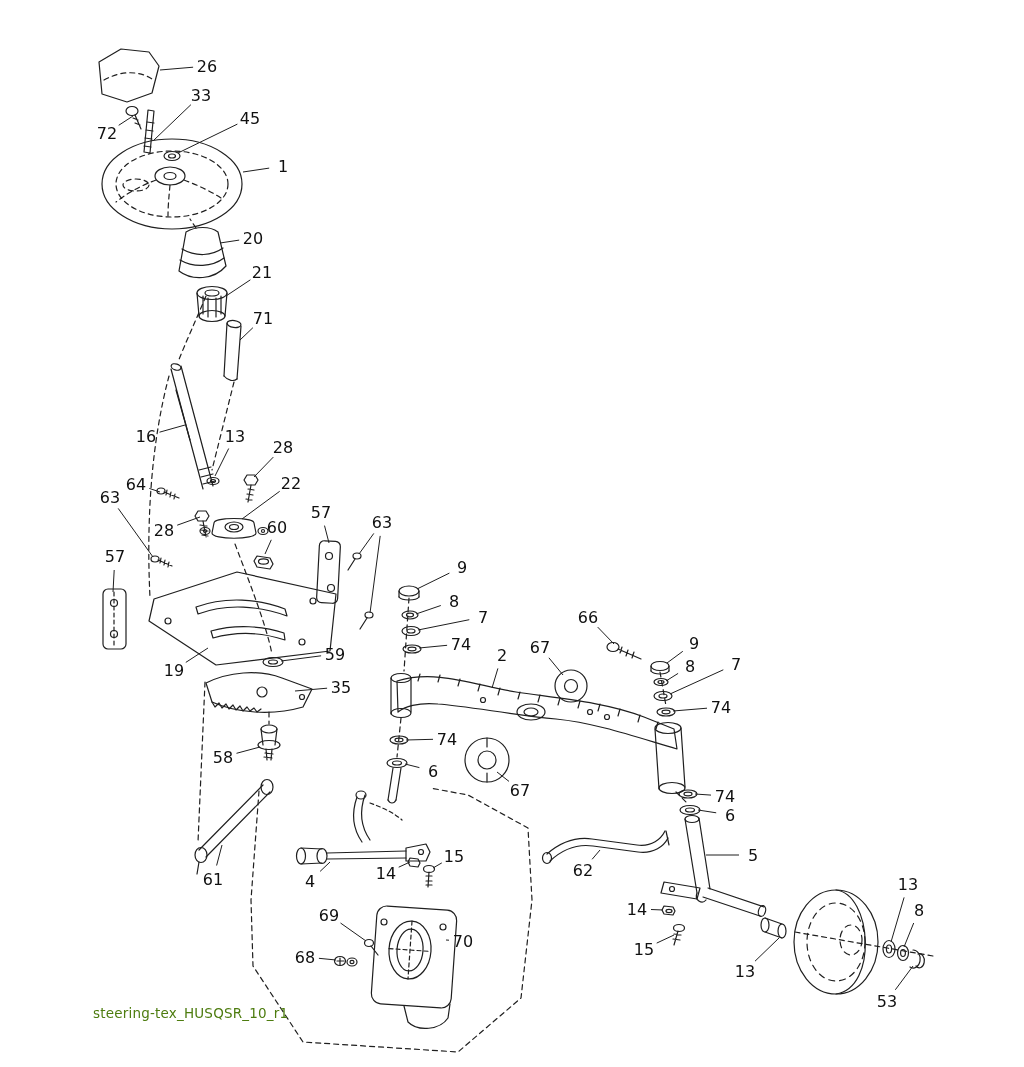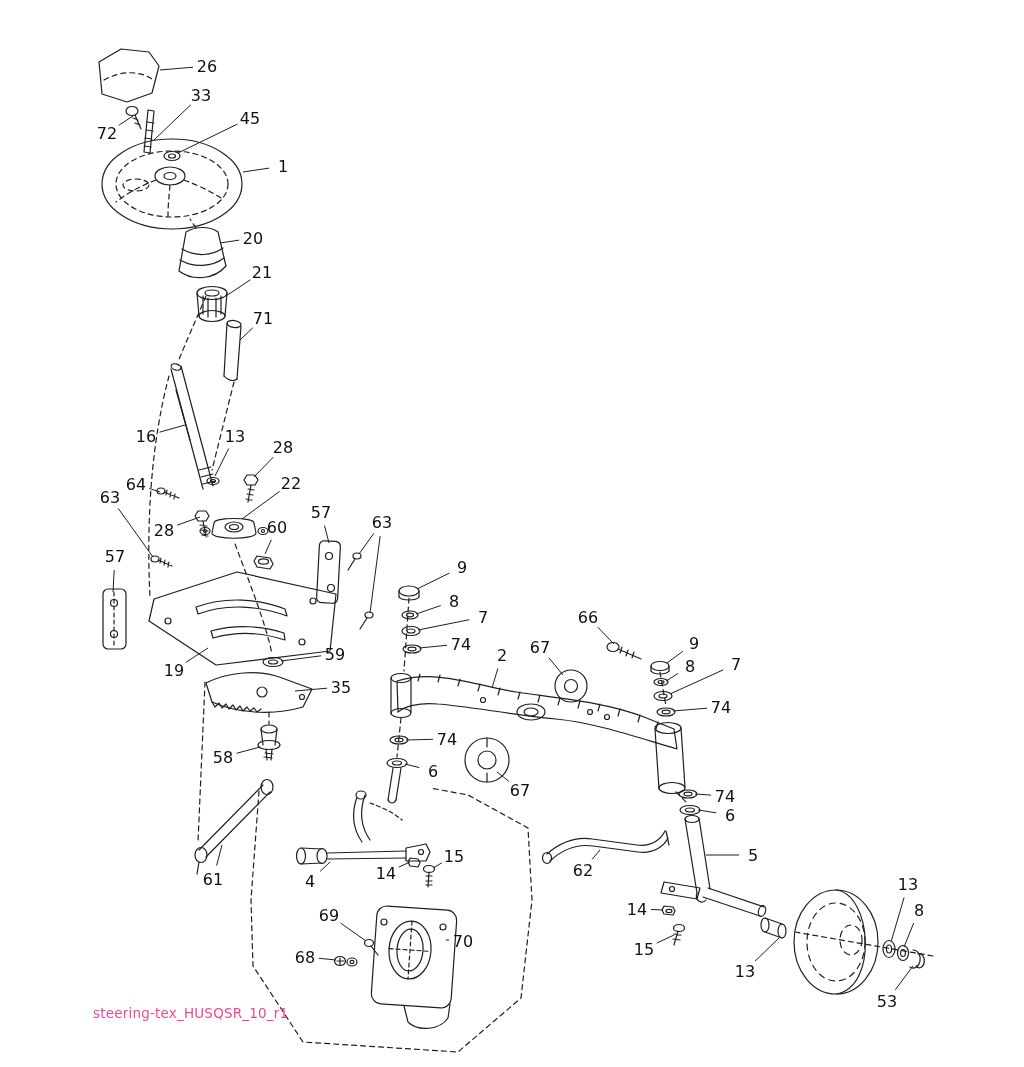--- a/index.html
+++ b/index.html
@@ -8,21 +8,21 @@
     background:#ffffff;
     position:relative;overflow:hidden;
     font-family:"DejaVu Sans",sans-serif;
   }
   #diagram-svg{position:absolute;left:0;top:0;}
   .art{stroke:#1f1f1f;fill:none;stroke-width:1.2;stroke-linecap:round;stroke-linejoin:round;}
   .callout{font-family:"DejaVu Sans",sans-serif;font-size:16px;fill:#101010;text-anchor:middle;stroke:none;}
   .leader{stroke:#1f1f1f;stroke-width:1;fill:none;}
   .footer{
     position:absolute;left:93px;top:1005px;
-    font-size:13.5px;color:#ec4899;letter-spacing:.2px;
+    font-size:13.5px;color:#4d7c0f;letter-spacing:.2px;
     font-family:"DejaVu Sans",sans-serif;
   }
 </style>
 </head>
 <body>
 
 <svg id="diagram-svg" width="1024" height="1067" viewBox="0 0 1024 1067">
 
   <g class="art">
 

